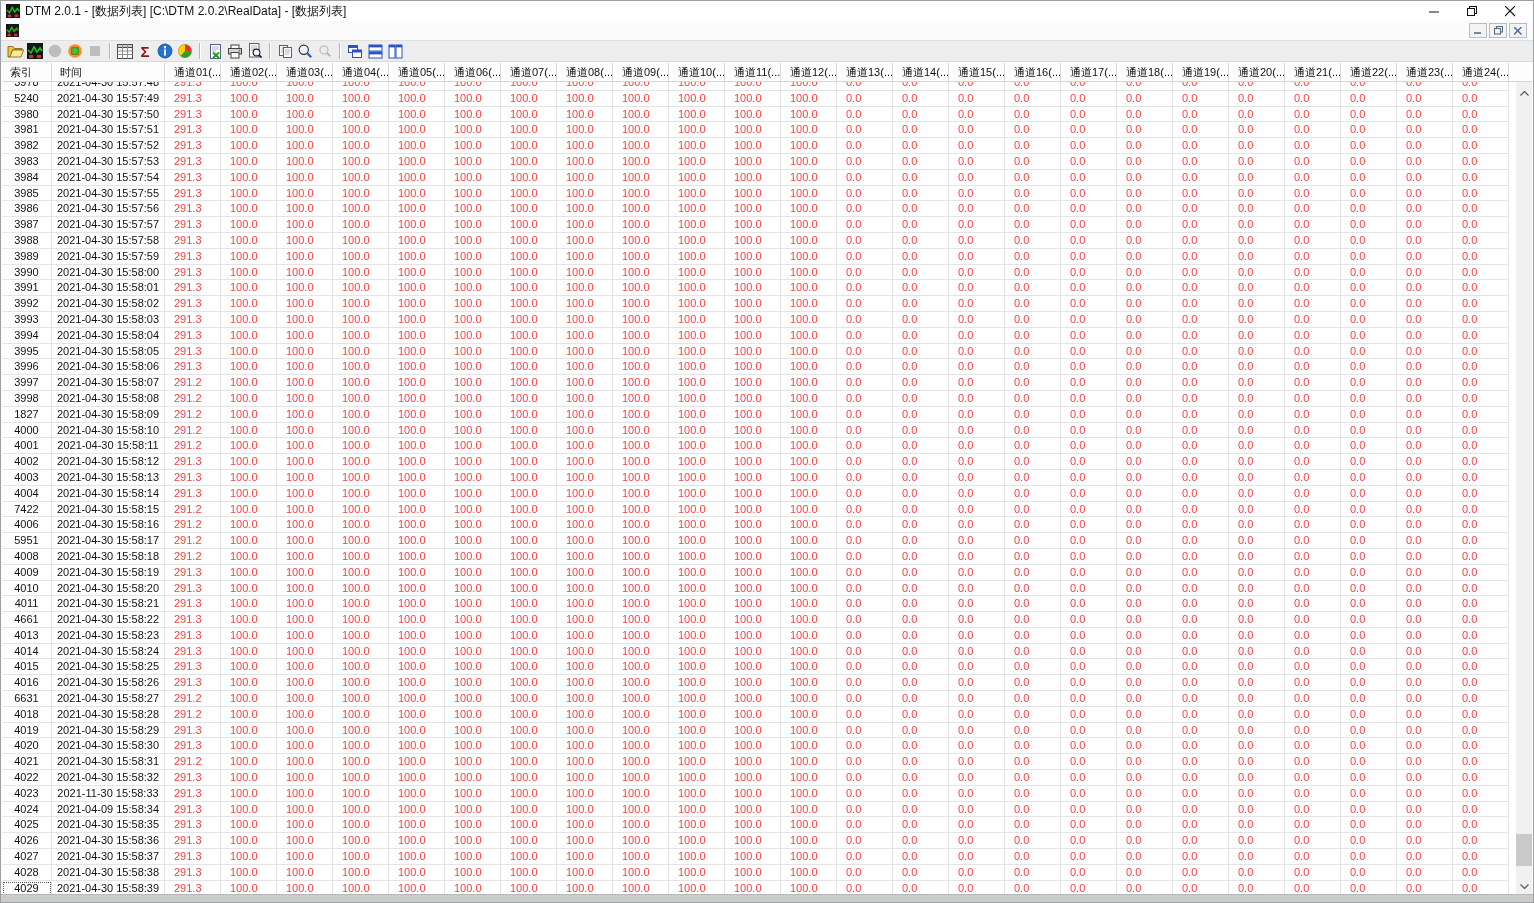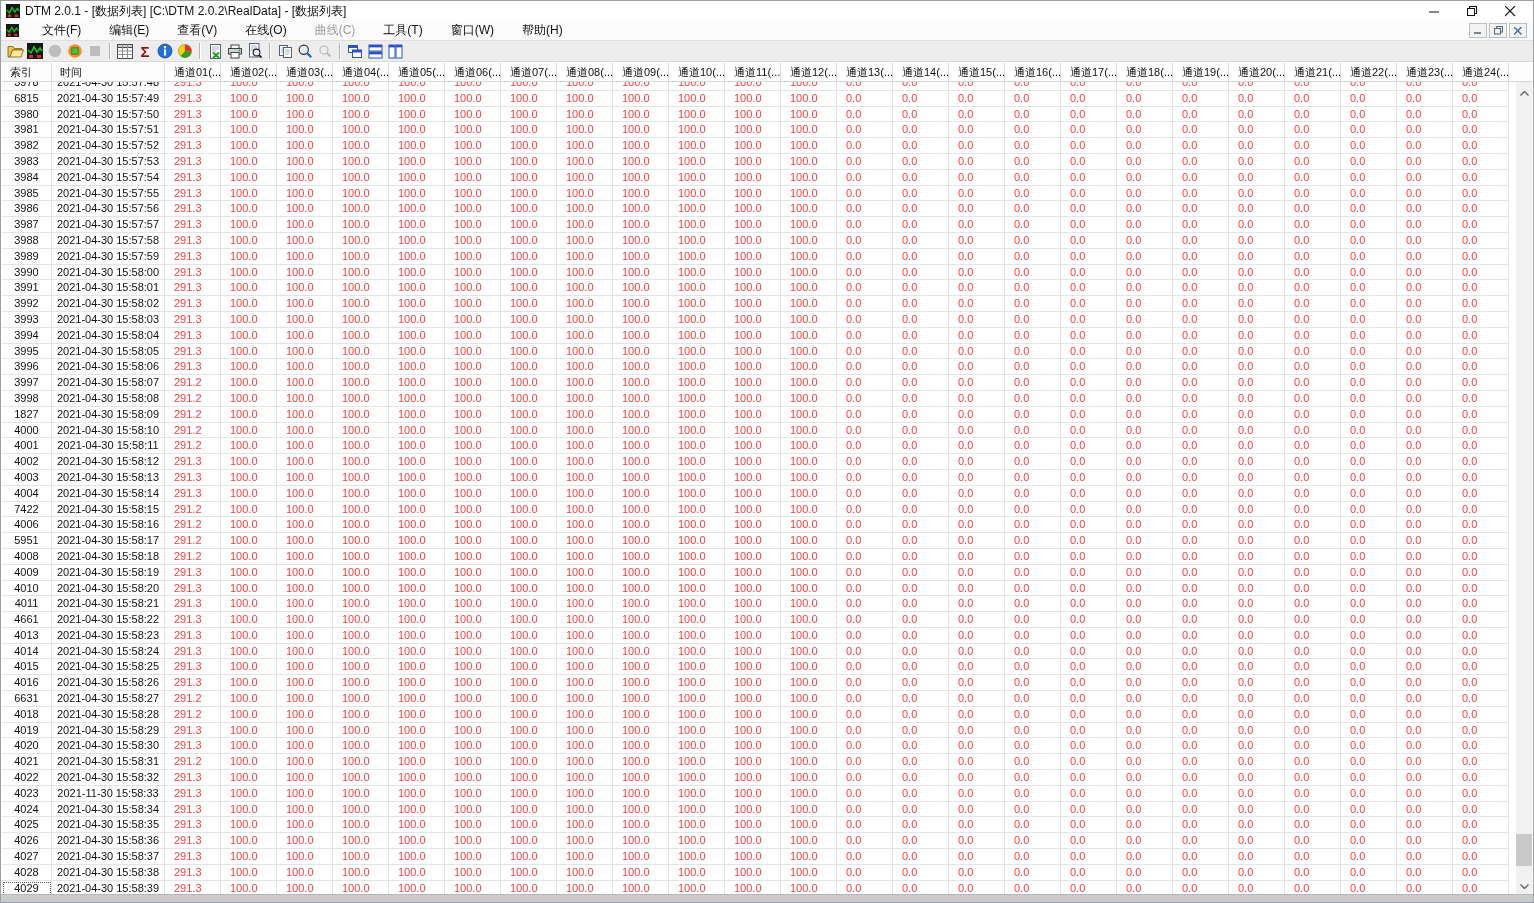--- a/index.html
+++ b/index.html
@@ -100,30 +100,20 @@
 
   <div class="menubar">
     <span class="appicon">
       <svg viewBox="0 0 16 16" width="13" height="13">
           <rect width="16" height="16" fill="#161616"></rect>
           <polyline points="1,7 4,10 7,4 10,9 13,5 15,8" stroke="#1ec11e" fill="none" stroke-width="1.6"></polyline>
           <rect x="2" y="12" width="4" height="3" fill="#d92b2b"></rect>
           <rect x="10" y="12" width="4" height="3" fill="#d92b2b"></rect>
         </svg>
     </span>
-    <div class="menuitems">
-        <span class="menu-item">文件(F)</span>
-        <span class="menu-item">编辑(E)</span>
-        <span class="menu-item">查看(V)</span>
-        <span class="menu-item">在线(O)</span>
-        <span class="menu-item disabled">曲线(C)</span>
-        <span class="menu-item">工具(T)</span>
-        <span class="menu-item">窗口(W)</span>
-        <span class="menu-item">帮助(H)</span>
-      </div>
     <div class="mdicontrols">
       <span class="mdibtn">
         <svg width="8" height="9" viewBox="0 0 8 9">
             <line x1="0" y1="7" x2="7" y2="7" stroke="#5a6b7d" stroke-width="1.6"></line>
           </svg>
       </span>
       <span class="mdibtn">
         <svg width="9" height="9" viewBox="0 0 9 9" fill="none" stroke="#5a6b7d" stroke-width="1.1">
             <rect x="2.5" y="0.5" width="6" height="5.5"></rect>
             <rect x="0.5" y="2.5" width="6" height="5.5" fill="#f3f3f3"></rect>
@@ -320,21 +310,21 @@
           <span class="cell c-ch" style="color: rgb(249, 64, 64);">0.0</span>
           <span class="cell c-ch" style="color: rgb(249, 64, 64);">0.0</span>
           <span class="cell c-ch" style="color: rgb(249, 64, 64);">0.0</span>
           <span class="cell c-ch" style="color: rgb(249, 64, 64);">0.0</span>
           <span class="cell c-ch" style="color: rgb(249, 64, 64);">0.0</span>
           <span class="cell c-ch" style="color: rgb(249, 64, 64);">0.0</span>
           <span class="cell c-ch" style="color: rgb(249, 64, 64);">0.0</span>
           <span class="cell c-ch" style="color: rgb(249, 64, 64);">0.0</span>
         </div>
         <div class="trow">
-          <span class="cell c-idx">6815</span>
+          <span class="cell c-idx">5240</span>
           <span class="cell c-time">2021-04-30 15:57:49</span>
           <span class="cell c-ch" style="color: rgb(249, 64, 64);">291.3</span>
           <span class="cell c-ch" style="color: rgb(249, 64, 64);">100.0</span>
           <span class="cell c-ch" style="color: rgb(249, 64, 64);">100.0</span>
           <span class="cell c-ch" style="color: rgb(249, 64, 64);">100.0</span>
           <span class="cell c-ch" style="color: rgb(249, 64, 64);">100.0</span>
           <span class="cell c-ch" style="color: rgb(249, 64, 64);">100.0</span>
           <span class="cell c-ch" style="color: rgb(249, 64, 64);">100.0</span>
           <span class="cell c-ch" style="color: rgb(249, 64, 64);">100.0</span>
           <span class="cell c-ch" style="color: rgb(249, 64, 64);">100.0</span>
@@ -1581,21 +1571,21 @@
           <span class="cell c-ch" style="color: rgb(249, 64, 64);">0.0</span>
           <span class="cell c-ch" style="color: rgb(249, 64, 64);">0.0</span>
           <span class="cell c-ch" style="color: rgb(249, 64, 64);">0.0</span>
           <span class="cell c-ch" style="color: rgb(249, 64, 64);">0.0</span>
           <span class="cell c-ch" style="color: rgb(249, 64, 64);">0.0</span>
           <span class="cell c-ch" style="color: rgb(249, 64, 64);">0.0</span>
           <span class="cell c-ch" style="color: rgb(249, 64, 64);">0.0</span>
         </div>
         <div class="trow">
           <span class="cell c-idx">4024</span>
-          <span class="cell c-time">2021-04-30 15:58:34</span>
+          <span class="cell c-time">2021-04-09 15:58:34</span>
           <span class="cell c-ch" style="color: rgb(249, 64, 64);">291.3</span>
           <span class="cell c-ch" style="color: rgb(249, 64, 64);">100.0</span>
           <span class="cell c-ch" style="color: rgb(249, 64, 64);">100.0</span>
           <span class="cell c-ch" style="color: rgb(249, 64, 64);">100.0</span>
           <span class="cell c-ch" style="color: rgb(249, 64, 64);">100.0</span>
           <span class="cell c-ch" style="color: rgb(249, 64, 64);">100.0</span>
           <span class="cell c-ch" style="color: rgb(249, 64, 64);">100.0</span>
           <span class="cell c-ch" style="color: rgb(249, 64, 64);">100.0</span>
           <span class="cell c-ch" style="color: rgb(249, 64, 64);">100.0</span>
           <span class="cell c-ch" style="color: rgb(249, 64, 64);">100.0</span>

